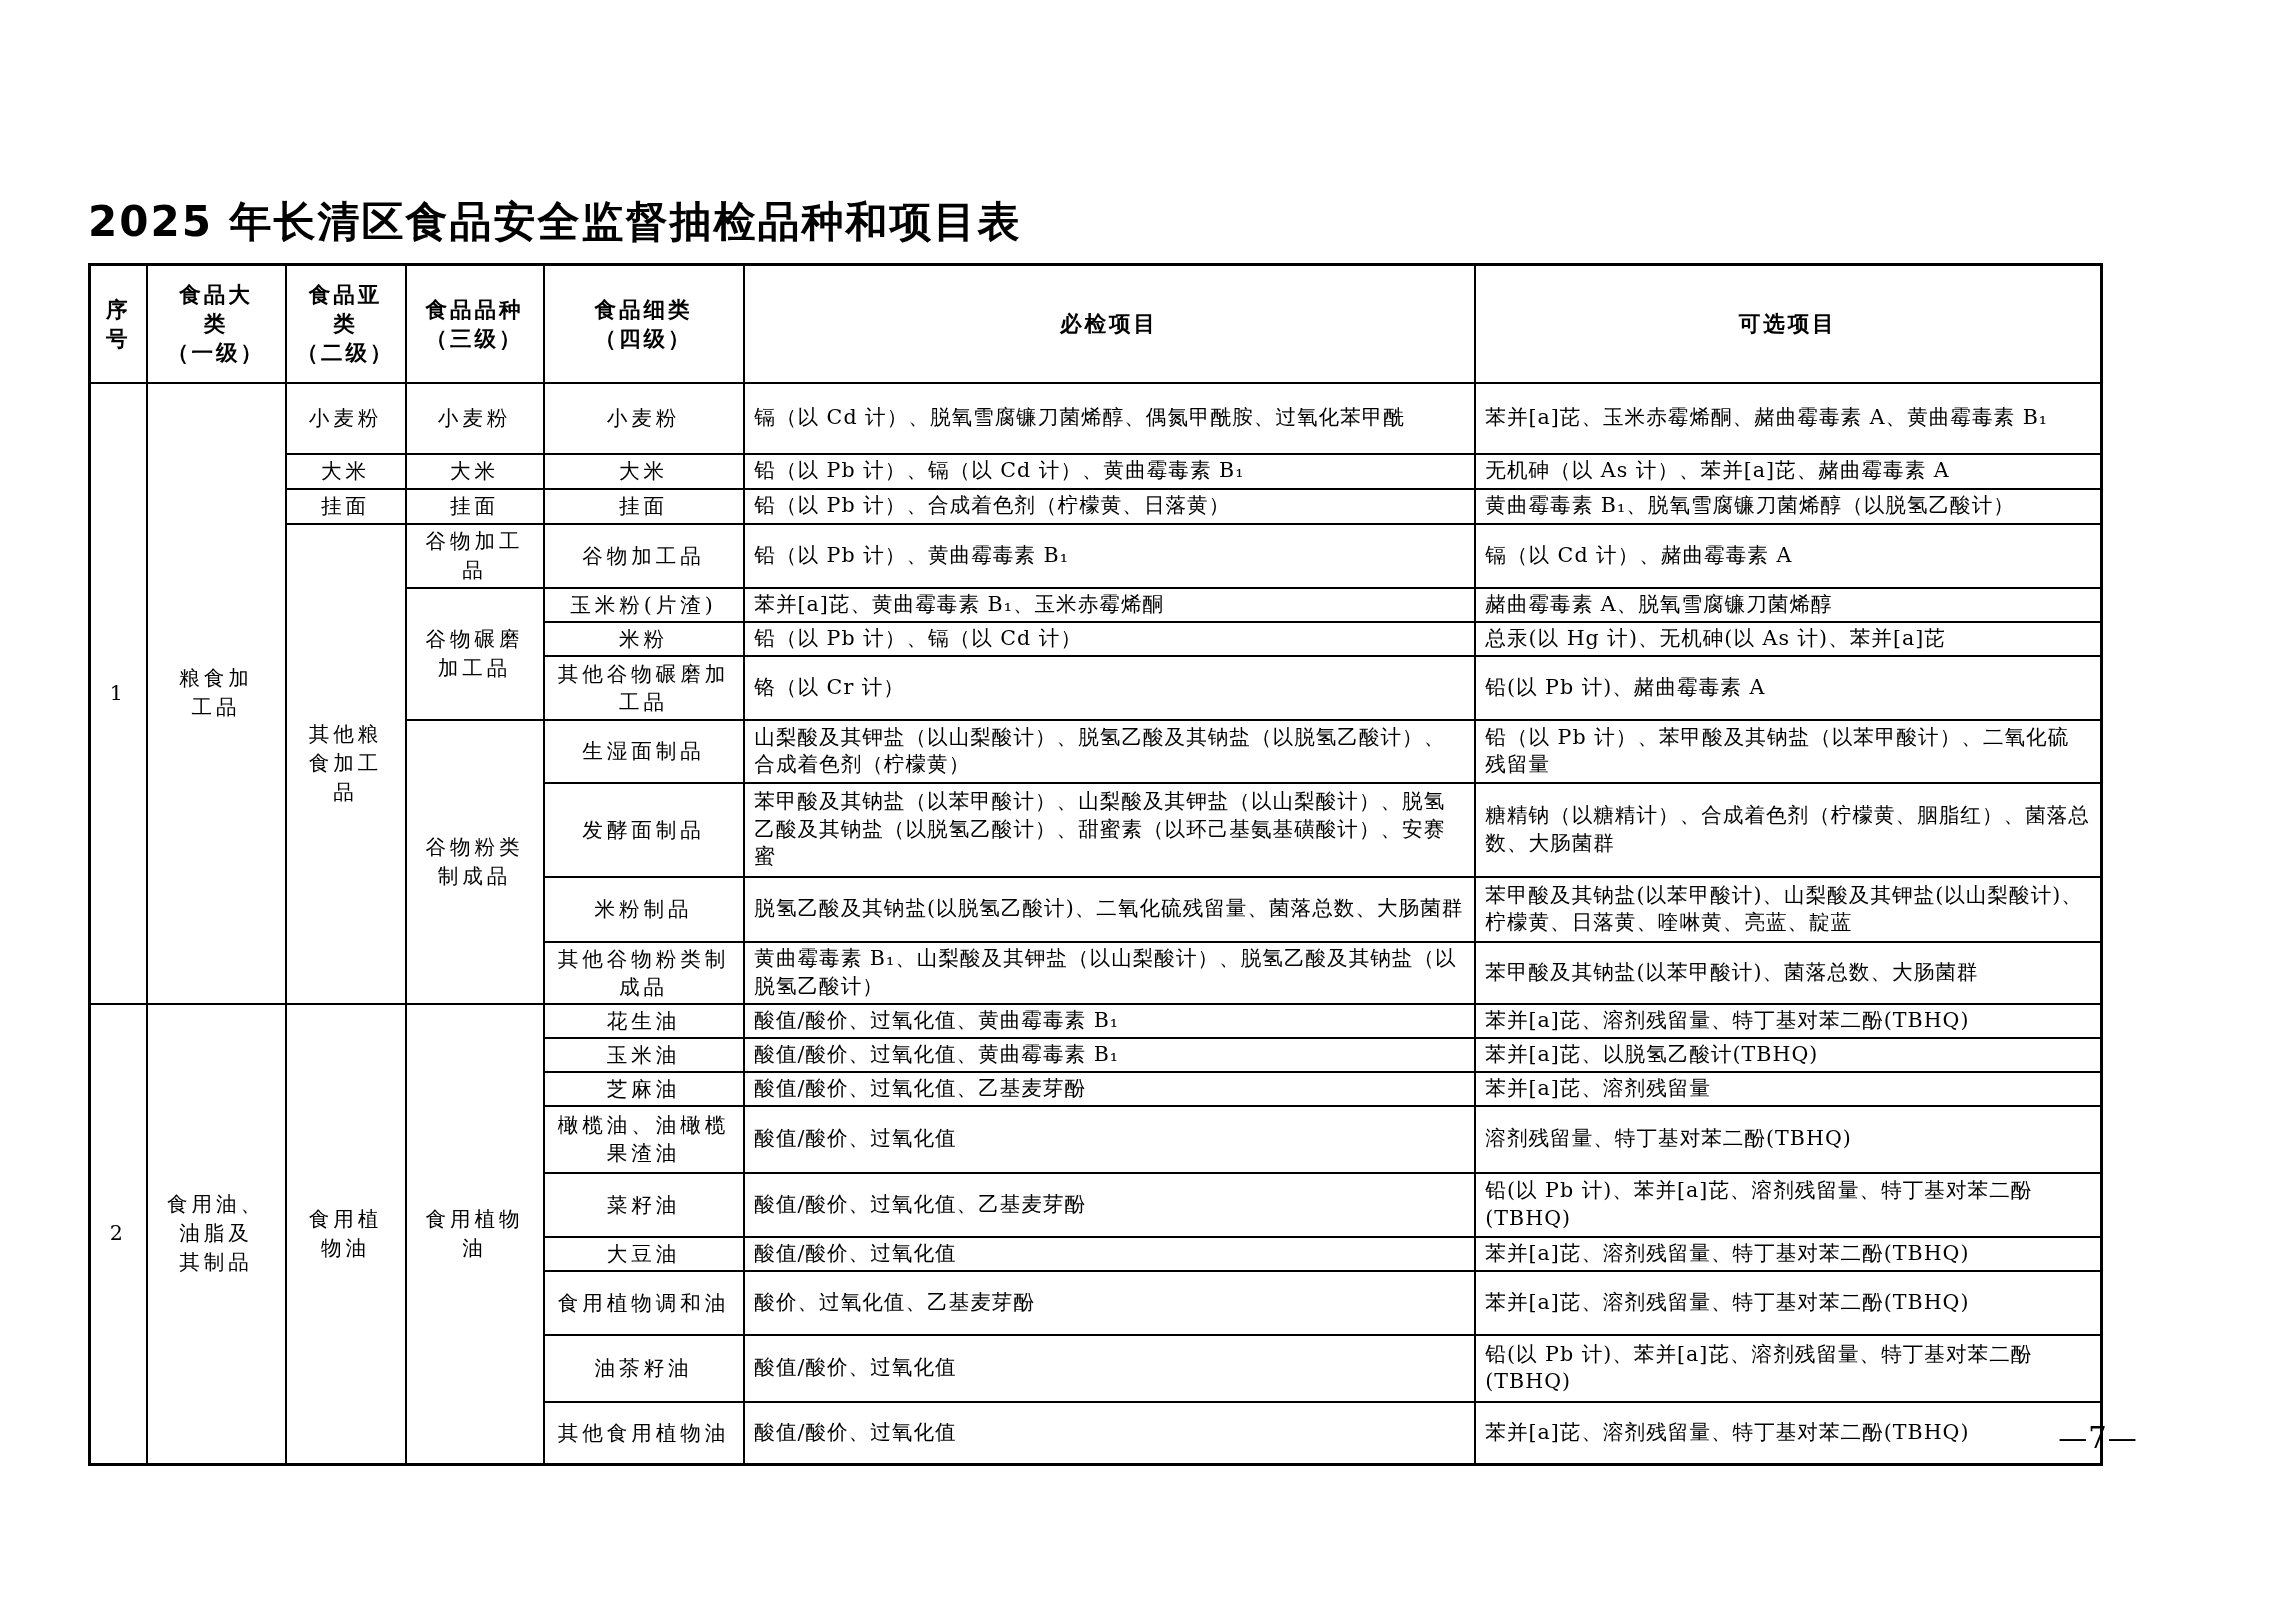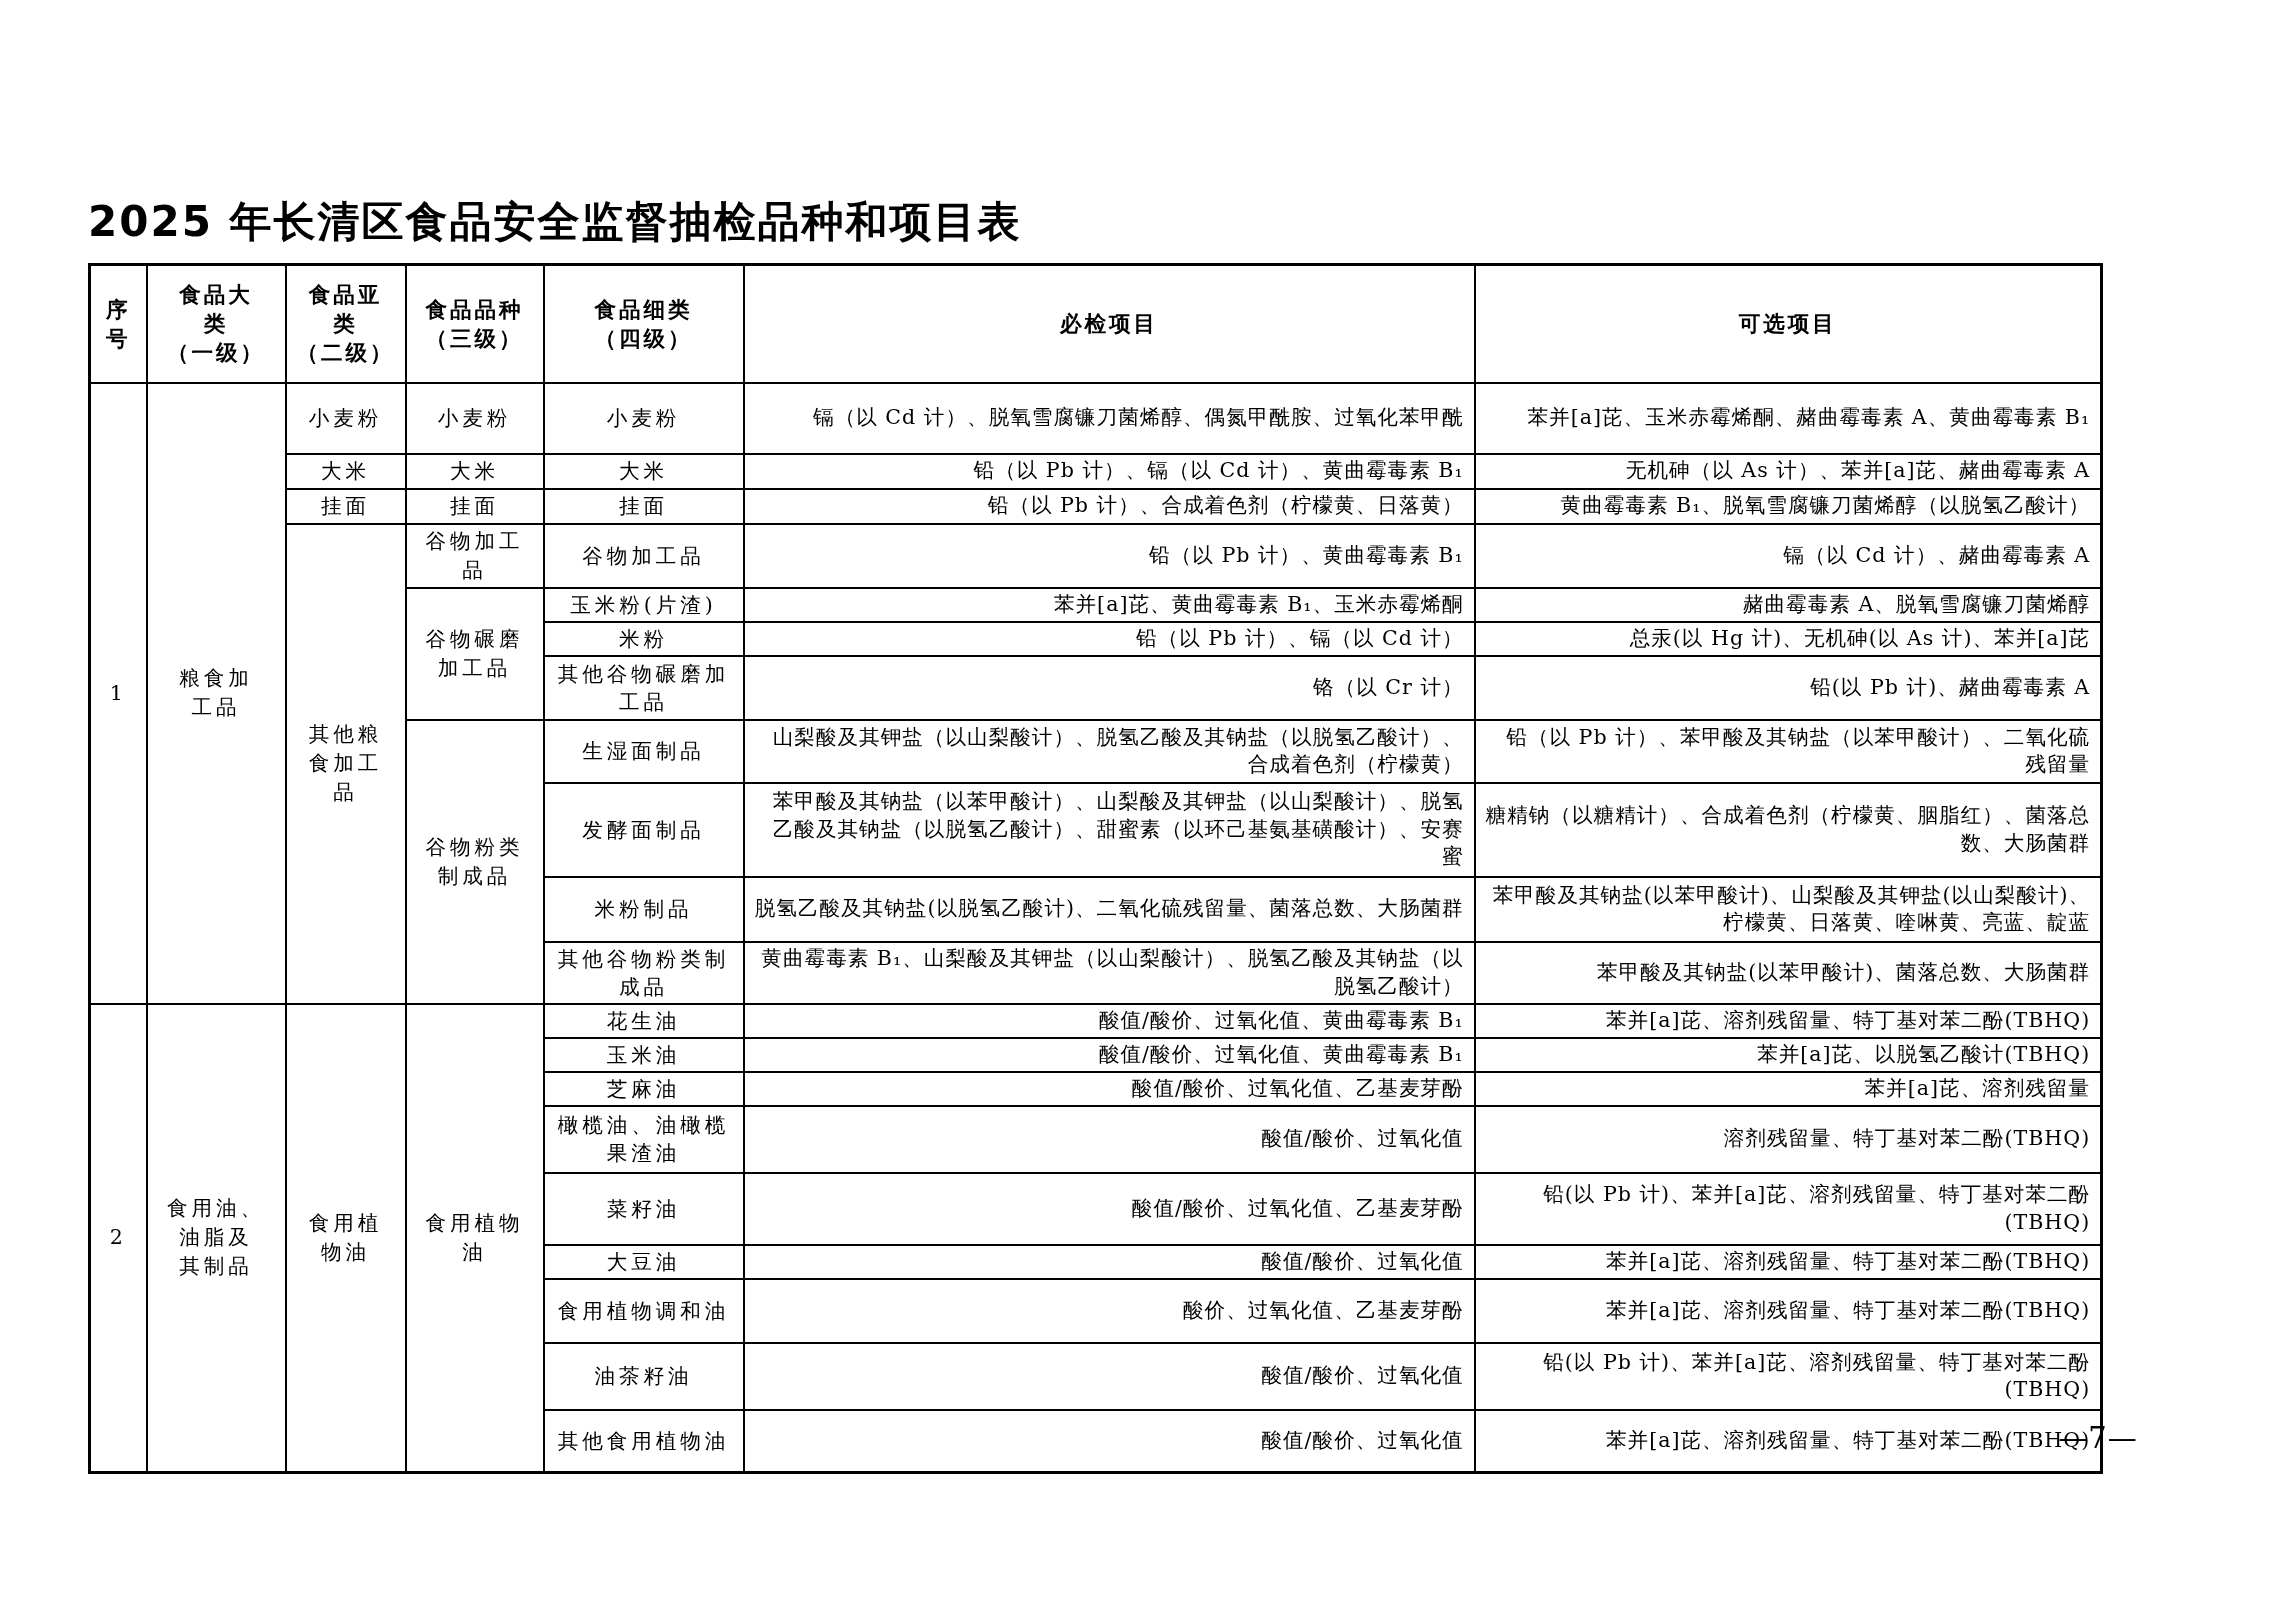--- a/index.html
+++ b/index.html
@@ -29,21 +29,21 @@
   }
   td.cat{
     font-size:20.6px;text-align:center;letter-spacing:3.9px;
     padding:2px 9.8px;line-height:29px;
   }
   td.detail{
     font-size:20.6px;text-align:center;letter-spacing:3.9px;
     padding:2px 11.8px;line-height:28px;
   }
   td.items{
-    font-size:20.6px;text-align:right;letter-spacing:1px;
+    font-size:20.6px;text-align:left;letter-spacing:1px;
     padding:2px 9.8px;line-height:27.4px;
   }
   .pre{white-space:pre-line;}
   .page-number{
     position:absolute;left:2000px;top:1421px;width:196px;text-align:center;
     font-size:29px;letter-spacing:1px;
   }
 </style>
 </head>
 <body>
@@ -174,21 +174,21 @@
       <tr style="height:31px">
         <td class="detail">芝麻油</td>
         <td class="items">酸值/酸价、过氧化值、乙基麦芽酚</td>
         <td class="items">苯并[a]芘、溶剂残留量</td>
       </tr>
       <tr style="height:67px">
         <td class="detail">橄榄油、油橄榄果渣油</td>
         <td class="items">酸值/酸价、过氧化值</td>
         <td class="items">溶剂残留量、特丁基对苯二酚(TBHQ)</td>
       </tr>
-      <tr style="height:72px">
+      <tr style="height:64px">
         <td class="detail">菜籽油</td>
         <td class="items">酸值/酸价、过氧化值、乙基麦芽酚</td>
         <td class="items">铅(以 Pb 计)、苯并[a]芘、溶剂残留量、特丁基对苯二酚(TBHQ)</td>
       </tr>
       <tr style="height:31px">
         <td class="detail">大豆油</td>
         <td class="items">酸值/酸价、过氧化值</td>
         <td class="items">苯并[a]芘、溶剂残留量、特丁基对苯二酚(TBHQ)</td>
       </tr>
       <tr style="height:64px">

